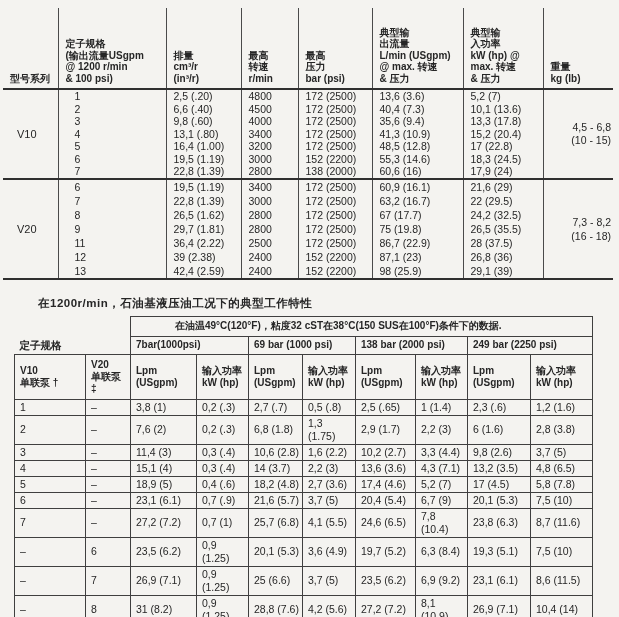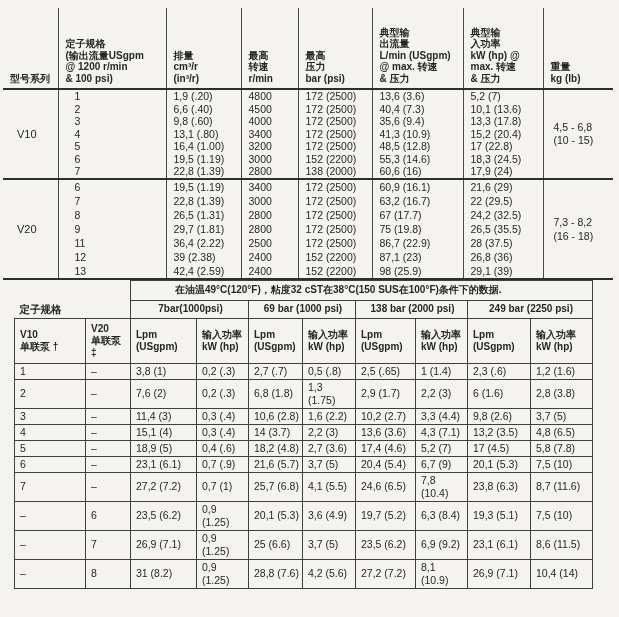--- a/index.html
+++ b/index.html
@@ -21,40 +21,40 @@
   .t1 thead th{
     height:76px;vertical-align:bottom;padding-bottom:4px;
     font-weight:bold;font-size:10px;line-height:11.5px;
   }
   .t1 tbody.g1 td{line-height:12.5px;}
   .t1 tbody.g2 td{line-height:14px;border-top:2px solid #2f2f2f;}
   .t1 tbody.g2 tr + tr td{border-top:none;}
   .t1 thead tr{border-bottom:2px solid #2f2f2f;}
   .t1 td.model{vertical-align:middle;padding-left:14px;font-size:11px;}
   .t1 td.stator{padding-left:16px;}
-  .t1 td.weight{vertical-align:middle;padding-left:10px;line-height:13px;}
+  .t1 td.weight{vertical-align:middle;padding-left:10px;line-height:13px;text-align:right;}
 
   
   .t2-title{
     margin:16px 0 5px 38px;font-size:11.5px;font-weight:bold;letter-spacing:.5px;
   }
 
   
   .t2{margin-left:14px;width:578px;}
   .t2 th,.t2 td{
     border:1px solid #3f3f3f;
     font-size:10.5px;text-align:left;padding:1px 3px 1px 5px;
   }
   .t2 th{font-weight:bold;font-size:10px;line-height:12px;}
   .t2 .stator-h{
     border-top:none;border-left:none;vertical-align:bottom;
     font-size:10.5px;padding-bottom:3px;
   }
   .t2 .banner{height:17px;vertical-align:middle;padding-left:44px;}
-  .t2 .pressure{height:15px;vertical-align:middle;text-align:center;}
+  .t2 .pressure{height:15px;vertical-align:middle;}
   .t2 .sub{height:42px;vertical-align:middle;line-height:12px;}
   .t2 tbody td{line-height:13px;height:13px;vertical-align:middle;}
 </style>
 </head>
 <body>
 
 <div>
 
   <table class="t1">
     <colgroup>
@@ -94,21 +94,21 @@
 max. 转速
 &amp; 压力</th>
         <th>重量
 kg (lb)</th>
       </tr>
     </thead>
     <tbody class="g1">
         <tr>
           <td class="model c0" rowspan="7">V10</td>
           <td class="stator">1</td>
-          <td>1,9 (.20)</td>
+          <td>2,5 (.20)</td>
           <td>4800</td>
           <td>172 (2500)</td>
           <td>13,6 (3.6)</td>
           <td>5,2 (7)</td>
           <td class="weight" rowspan="7">4,5 - 6,8
 (10 - 15)</td>
         </tr>
         <tr>
           <td class="stator">2</td>
           <td>6,6 (.40)</td>
@@ -173,21 +173,21 @@
         <tr>
           <td class="stator">7</td>
           <td>22,8 (1.39)</td>
           <td>3000</td>
           <td>172 (2500)</td>
           <td>63,2 (16.7)</td>
           <td>22 (29.5)</td>
         </tr>
         <tr>
           <td class="stator">8</td>
-          <td>26,5 (1.31)</td>
+          <td>26,5 (1.62)</td>
           <td>2800</td>
           <td>172 (2500)</td>
           <td>67 (17.7)</td>
           <td>24,2 (32.5)</td>
         </tr>
         <tr>
           <td class="stator">9</td>
           <td>29,7 (1.81)</td>
           <td>2800</td>
           <td>172 (2500)</td>
@@ -214,20 +214,21 @@
           <td class="stator">13</td>
           <td>42,4 (2.59)</td>
           <td>2400</td>
           <td>152 (2200)</td>
           <td>98 (25.9)</td>
           <td>29,1 (39)</td>
         </tr>
       </tbody>
   </table>
 
+  <div class="t2-title">在1200r/min，石油基液压油工况下的典型工作特性</div>
 
   <table class="t2">
     <colgroup>
       <col style="width:71px">
         <col style="width:45px">
       <col style="width:66px">
         <col style="width:52px">
       <col style="width:54px">
         <col style="width:53px">
       <col style="width:60px">

